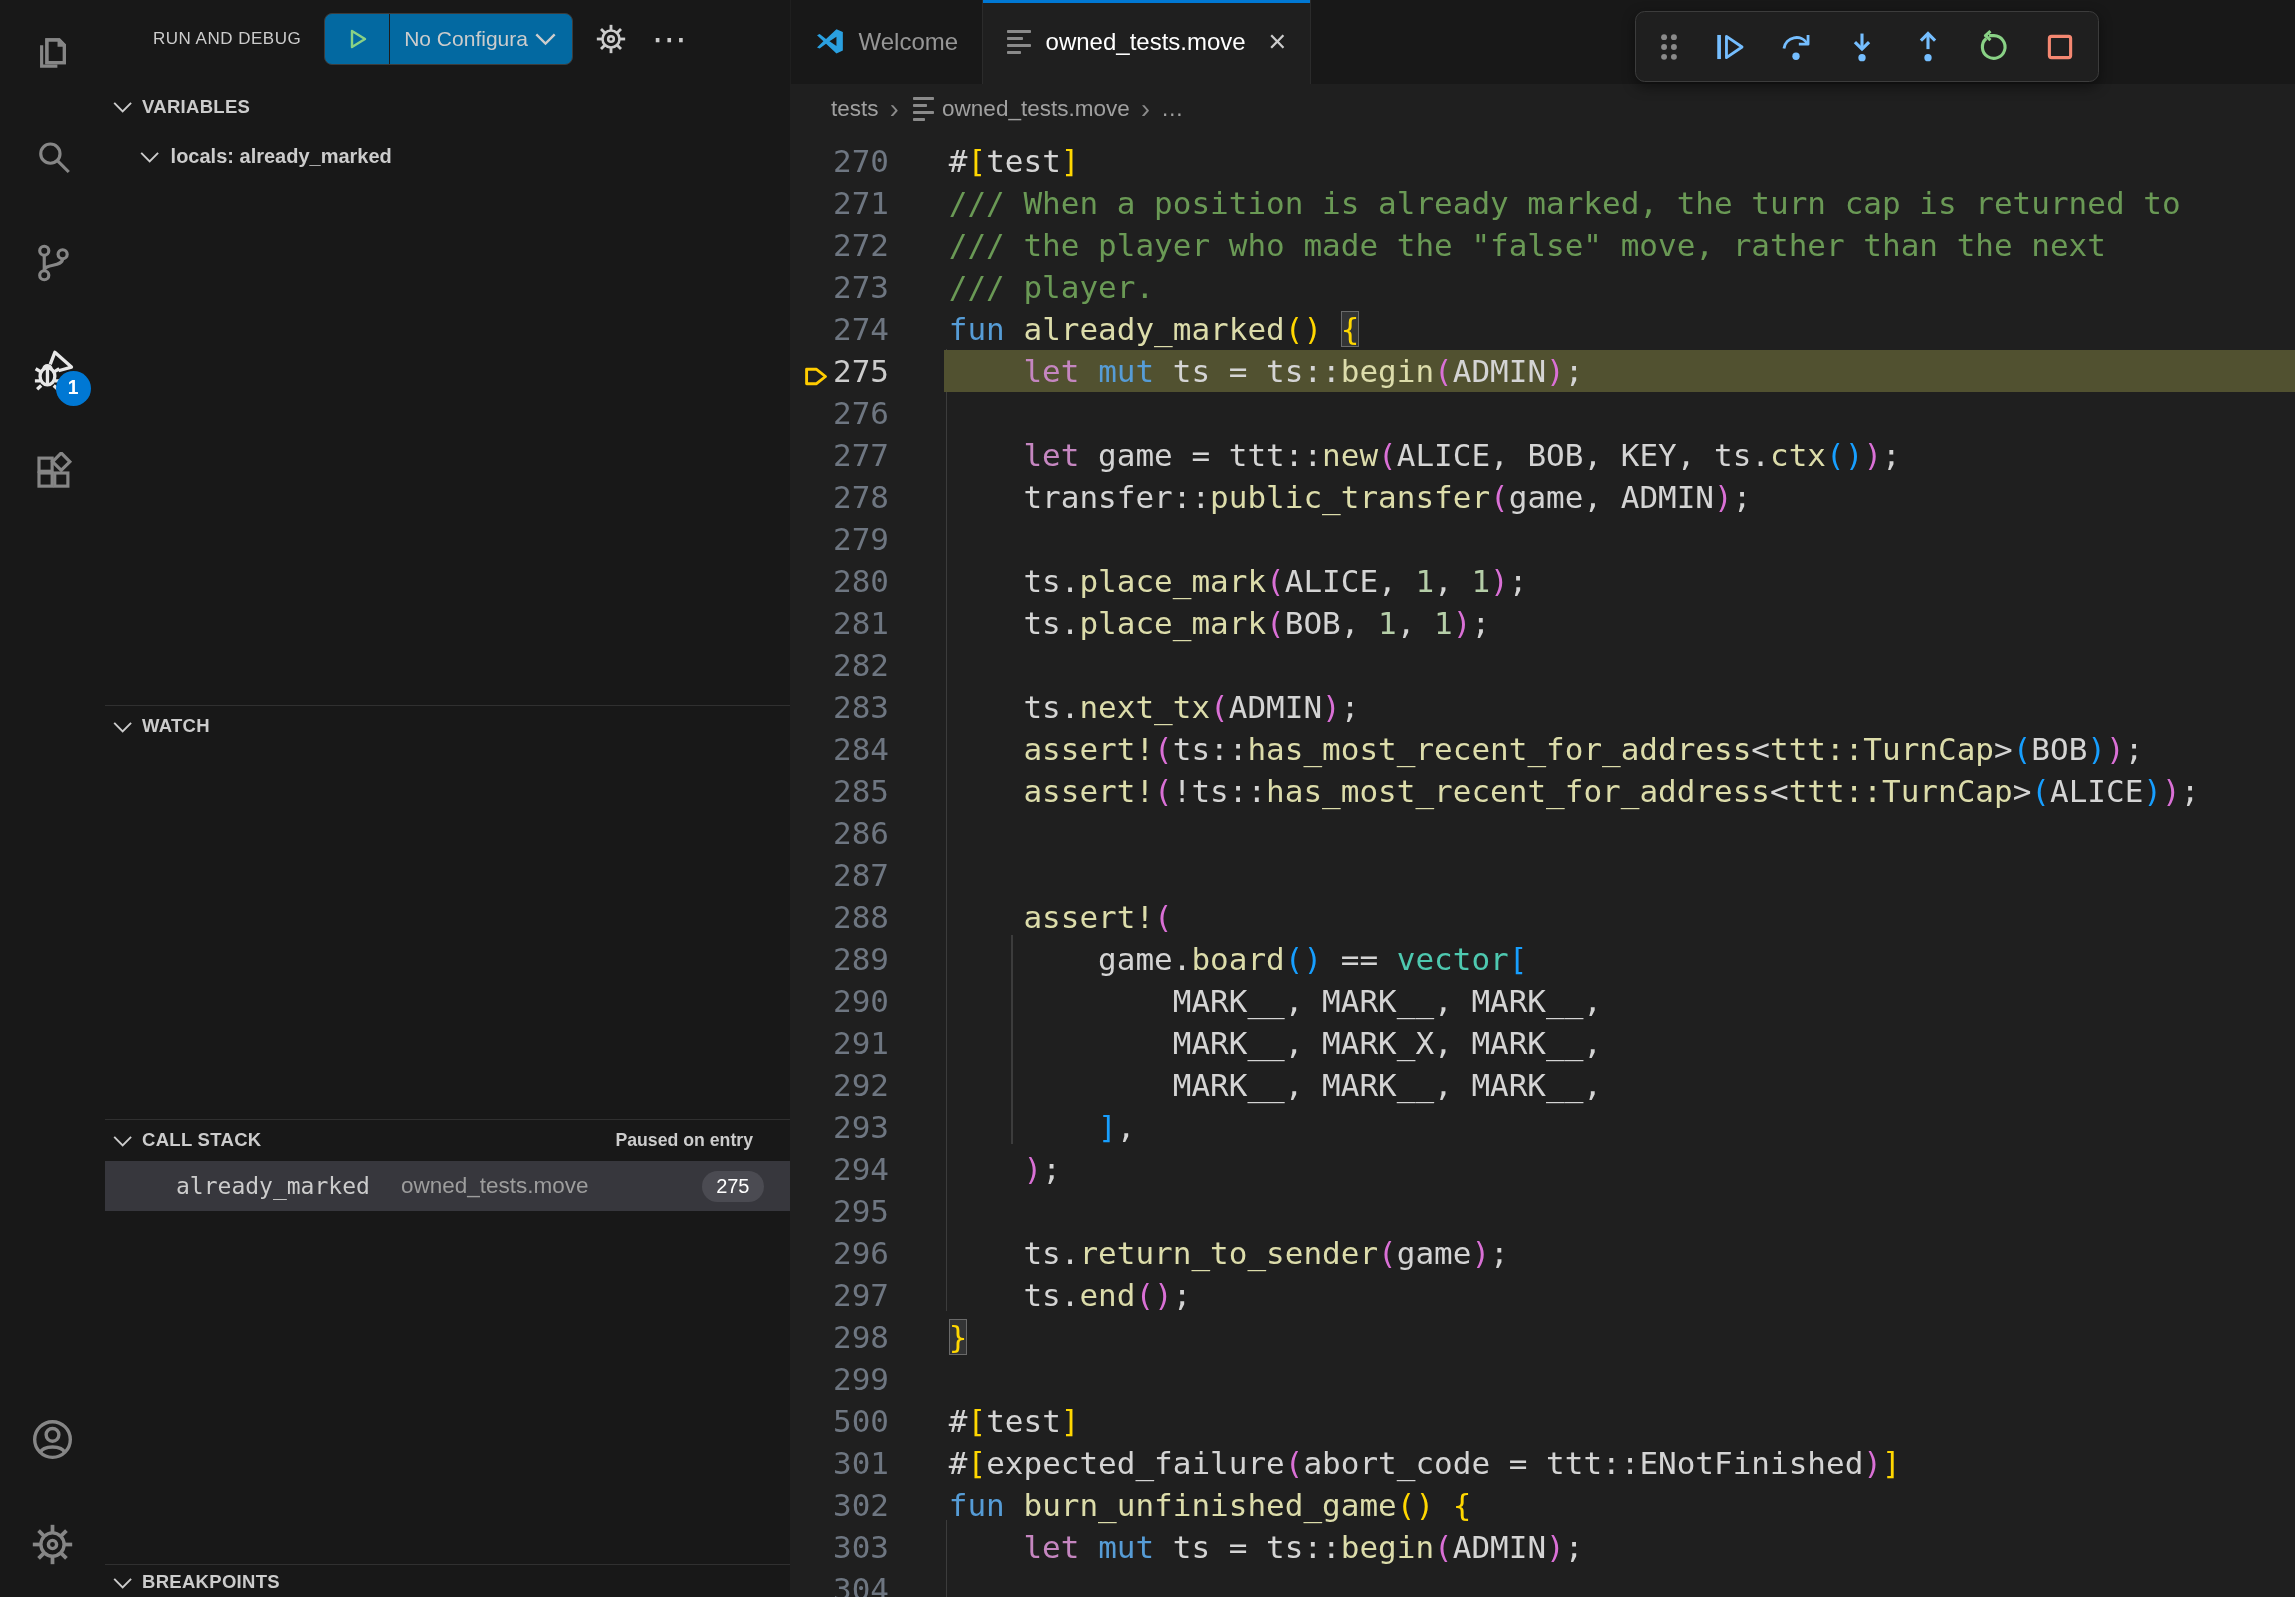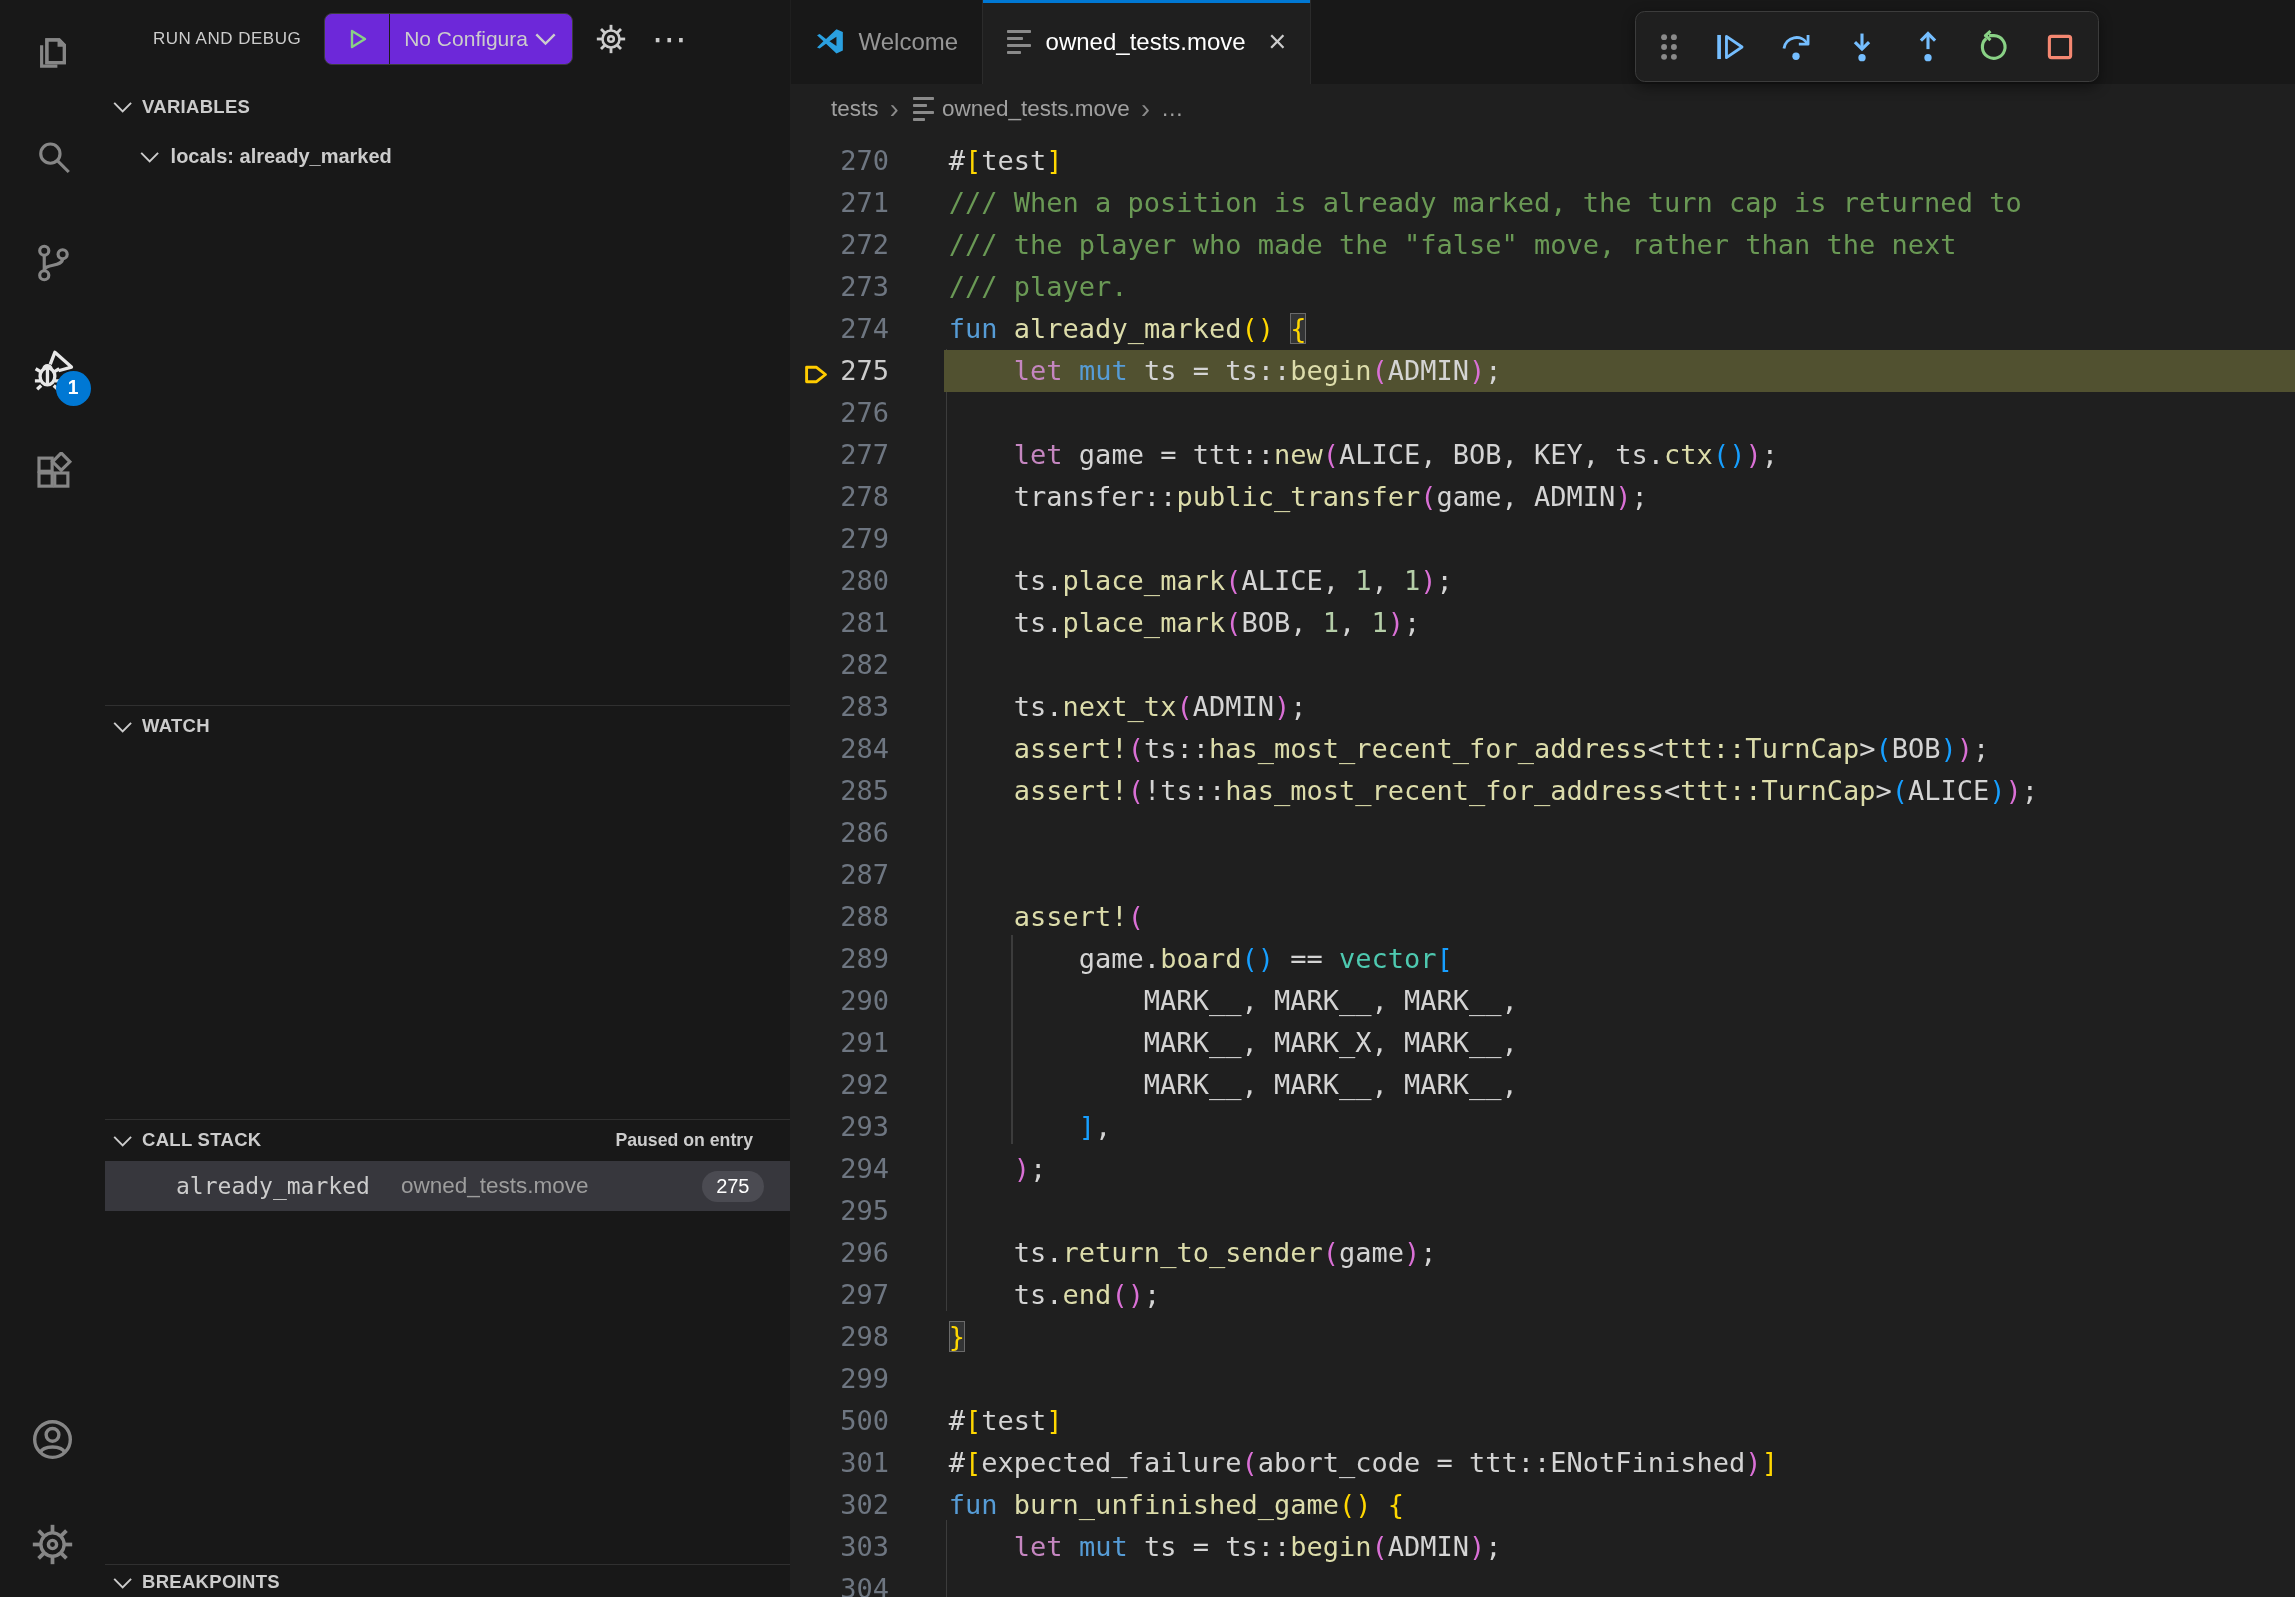--- a/index.html
+++ b/index.html
@@ -11,21 +11,21 @@
   .ab-icon{width:105px;height:105px;display:flex;align-items:center;justify-content:center;position:relative;cursor:pointer;}
   .ab-icon svg{stroke:#868686;fill:none;stroke-width:1.8;}
   .ab-icon.active svg{stroke:#e7e7e7;}
   .ab-spacer{flex:1;}
   .ab-badge{position:absolute;right:14.5px;bottom:14.5px;width:35px;height:35px;border-radius:50%;
             background:#0078d4;color:#fff;font-size:19.3px;font-weight:700;display:flex;align-items:center;justify-content:center;}
   
   .sidebar{position:absolute;left:105px;top:0;width:685px;height:1597px;background:#181818;}
   .sb-title-row{position:absolute;left:0;top:0;width:100%;height:77px;display:flex;align-items:center;}
   .sb-title{margin-left:48px;font-size:17px;letter-spacing:0.5px;color:#cccccc;white-space:nowrap;}
-  .cfg-btn{margin-left:22.5px;height:50px;width:247px;background:#6d28d9;border:0.8px solid #3c3c3c;border-radius:8px;
+  .cfg-btn{margin-left:22.5px;height:50px;width:247px;background:#0369a1;border:0.8px solid #3c3c3c;border-radius:8px;
            display:flex;align-items:center;overflow:hidden;cursor:pointer;}
   .cfg-play{width:64px;height:100%;display:flex;align-items:center;justify-content:center;border-right:0.8px solid #1c1c1c;}
   .cfg-label{flex:1;font-size:21px;color:#cccccc;padding-left:14.5px;white-space:nowrap;overflow:hidden;max-width:129px;}
   .cfg-chev{margin:0 11.3px 0 1.6px;display:flex;}
   .hdr-gear{margin-left:21px;cursor:pointer;display:flex;}
   .hdr-dots{margin-left:24px;color:#cccccc;font-size:35px;line-height:0;cursor:pointer;letter-spacing:1.6px;}
   .section-h{position:absolute;left:0;width:100%;display:flex;align-items:center;cursor:pointer;}
   .section-h .chev{margin-left:8px;display:flex;}
   .section-h .lbl{margin-left:9.7px;font-size:18.5px;font-weight:700;letter-spacing:0.3px;color:#cccccc;}
   .section-h.bordered{border-top:0.8px solid #303030;}
@@ -58,21 +58,21 @@
   
   .move-ico{display:inline-flex;flex-direction:column;gap:4px;}
   .move-ico i{display:block;height:3.2px;background:#8a8a8a;border-radius:0.8px;}
   
   .dbg-toolbar{position:absolute;top:11.3px;right:196px;height:69px;background:#1f1f1f;border:0.8px solid #3c3c3c;
                border-radius:9.7px;display:flex;align-items:center;padding:0 21px;gap:32px;
                box-shadow:0 4.8px 13px rgba(0,0,0,.45);z-index:5;}
   .dbg-btn{display:flex;align-items:center;justify-content:center;cursor:pointer;}
   
   .code-area{position:absolute;left:0;top:134px;width:100%;height:1464px;overflow:hidden;
-             font-family:"DejaVu Sans Mono",monospace;font-size:27px;}
+             font-family:"DejaVu Sans Mono",monospace;font-size:31px;}
   .code-rows{position:relative;padding-top:6.4px;}
   .code-row{display:flex;height:42px;line-height:42px;}
   .gutter{width:153px;flex:0 0 153px;position:relative;text-align:right;color:#6e7681;
           padding-right:55px;box-sizing:border-box;user-select:none;cursor:pointer;}
   .gutter .ptr{position:absolute;left:11.3px;top:7.2px;}
   .code-row.cur .gutter{color:#cccccc;}
   .lc{flex:1;white-space:pre;padding-left:4.8px;cursor:text;}
   .code-row.cur .lc{background:#515130;}
   .guides{position:absolute;left:153px;top:6.4px;right:0;bottom:0;pointer-events:none;}
   .guide{position:absolute;width:1.6px;background:rgba(255,255,255,.13);}

